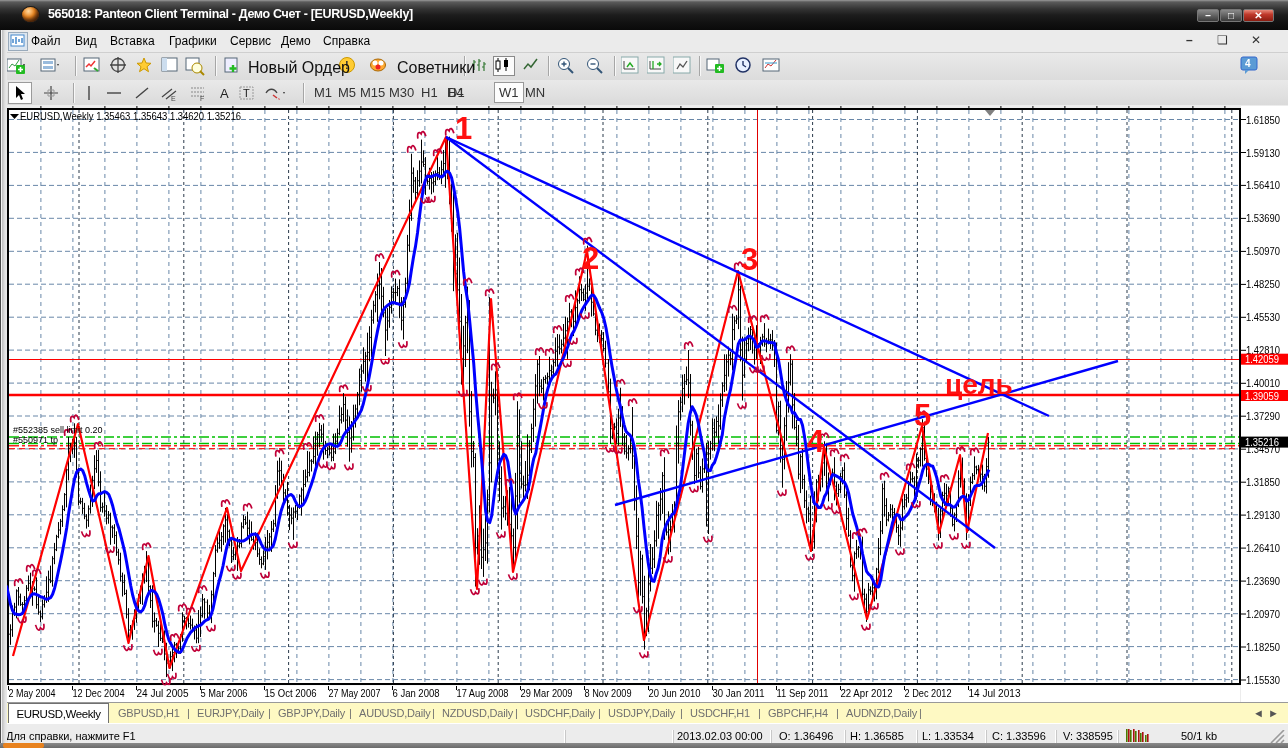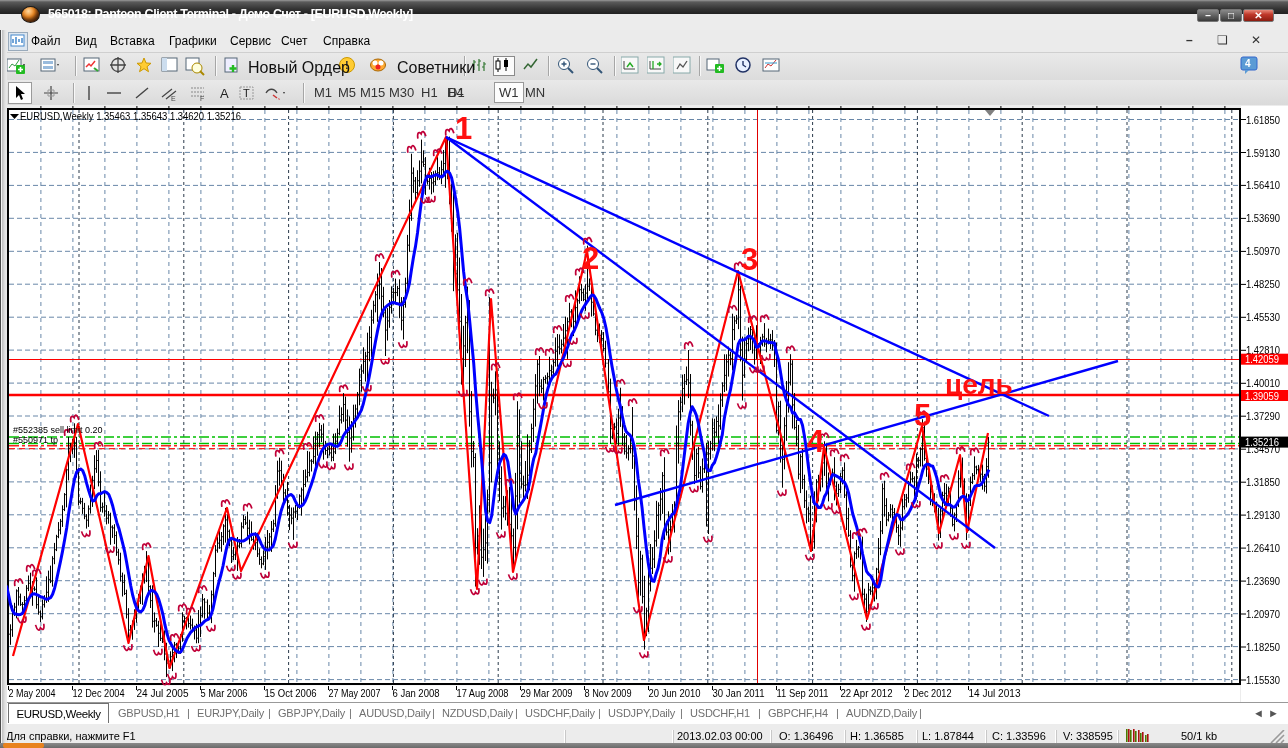--- a/index.html
+++ b/index.html
@@ -1,32 +1,32 @@
 <!DOCTYPE html>
 <html><head><meta charset="utf-8"><style>
 *{margin:0;padding:0;box-sizing:border-box}
 body{width:1288px;height:748px;position:relative;font-family:"Liberation Sans",sans-serif;background:#ececec;overflow:hidden}
 .abs{position:absolute}
-#title{left:0;top:0;width:1288px;height:14px;background:linear-gradient(180deg,#9a9a9a 0,#5a5a5a 2px,#333 9px,#1d1d1d 15px,#111 23px,#0a0a0a 100%);}
+#title{left:0;top:0;width:1288px;height:30px;background:linear-gradient(180deg,#9a9a9a 0,#5a5a5a 2px,#333 9px,#1d1d1d 15px,#111 23px,#0a0a0a 100%);}
 #title .txt{position:absolute;left:48px;top:7px;color:#fff;font-size:12.5px;font-weight:bold;letter-spacing:-0.35px}
 #mticon{position:absolute;left:21px;top:6px;width:19px;height:17px;border-radius:50%;background:radial-gradient(circle at 38% 28%,#ffd9a0,#f08820 40%,#9a4a10 70%,#3a1c04 95%);border:1px solid #1a1a1a;box-shadow:inset -2px -3px 4px rgba(0,0,0,0.55)}
 .wbtn{position:absolute;top:9px;height:13px;border:1px solid #777;border-radius:2px;background:linear-gradient(#8a8a8a,#3a3a3a)}
 #bmin{left:1197px;width:22px}
 #bmax{left:1220px;width:22px}
 #bcls{left:1243px;width:31px;background:linear-gradient(#e88a7a,#c0392b 40%,#8c1c10)}
 .wbtn span{display:block;color:#fff;font-size:10px;text-align:center;line-height:11px;font-weight:bold}
 #menub{left:0;top:30px;width:1288px;height:23px;background:#ebebeb;border-bottom:1px solid #cfcfcf}
 #menub .mi{position:absolute;top:4px;font-size:12px;color:#000}
 #micon{position:absolute;left:8px;top:2px;width:20px;height:19px;border:1px solid #9ab;background:#dce6f0}
 #tb1{left:0;top:53px;width:1288px;height:27px;background:linear-gradient(#e9e9e9,#dcdcdc)}
 #tb2{left:0;top:80px;width:1288px;height:26px;background:linear-gradient(#e9e9e9,#dadada);border-bottom:1px solid #5f5f5f}
 .tbtxt{position:absolute;font-size:16px;color:#111}
 .tf{position:absolute;top:5px;font-size:13px;color:#333}
 .vsep{position:absolute;top:3px;width:1px;height:20px;background:#a6a6a6;box-shadow:1px 0 0 #f8f8f8}
-#tabs{left:0;top:702px;width:1288px;height:21px;background:#ffffff;border-top:1px solid #999}
+#tabs{left:0;top:702px;width:1288px;height:21px;background:#fef9c3;border-top:1px solid #999}
 .tab{position:absolute;top:0px;font-size:11px;letter-spacing:-0.2px;color:#707070;padding:4px 0}
 #atab{position:absolute;left:8px;top:0px;width:101px;height:21px;background:#fff;border:1px solid #707070;border-bottom:none;font-size:11.5px;letter-spacing:-0.4px;color:#000;text-align:center;padding-top:4px}
 #status{left:0;top:723px;width:1288px;height:24px;background:#ececec;border-top:1px solid #fff}
 #status div{position:absolute;top:6px;font-size:11px;color:#000}
 #taskb{left:0;top:743px;width:1288px;height:5px;background:linear-gradient(#8a8a8a,#6a6a6a)}
 #taskb i{position:absolute;left:3px;top:0;width:41px;height:5px;background:#e8821e;border-radius:2px}
 .sep2{position:absolute;top:4px;width:1px;height:15px;background:#c8c8c8;box-shadow:-1px 0 0 #fff}
 </style></head><body>
 <div class="abs" id="title">
     <div id="mticon"></div>
@@ -44,21 +44,21 @@
 <div class="abs" id="menub">
     <div id="micon"><svg width="18" height="17">
         <rect x="2" y="2" width="13" height="11" fill="#fff" stroke="#48c"></rect>
         <path d="M4 10V6M7 11V4M10 9V6M13 10V5" stroke="#48c" stroke-width="1.5"></path>
       </svg></div>
 <div class="mi" style="left:31px">Файл</div>
 <div class="mi" style="left:75px">Вид</div>
 <div class="mi" style="left:110px">Вставка</div>
 <div class="mi" style="left:169px">Графики</div>
 <div class="mi" style="left:230px">Сервис</div>
-<div class="mi" style="left:281px">Счет</div>
+<div class="mi" style="left:281px">Демо</div>
 <div class="mi" style="left:323px">Справка</div>
     <div class="mi" style="left:1186px;top:3px;color:#333;font-weight:bold">–</div>
     <div class="mi" style="left:1217px;top:3px;color:#333">❏</div>
     <div class="mi" style="left:1251px;top:3px;color:#333">✕</div>
   </div>
 <div class="abs" id="tb1">
     <svg class="abs" style="left:6px;top:3px" width="20" height="20" xmlns="http://www.w3.org/2000/svg">
       <rect x="1" y="3" width="14" height="12" fill="#fff" stroke="#567"></rect>
       <path d="M3 12l3-4 3 2 4-6" stroke="#394" fill="none"></path>
       <rect x="10" y="9" width="9" height="9" fill="#2b2" rx="1"></rect>
@@ -452,21 +452,21 @@
 <div class="abs" id="status">
 <div style="left:6px">Для справки, нажмите F1</div>
 <div class="sep2" style="left:565px"></div>
 <div class="sep2" style="left:673px"></div>
 <div style="left:677px">2013.02.03 00:00</div>
 <div class="sep2" style="left:771px"></div>
 <div style="left:779px">O: 1.36496</div>
 <div class="sep2" style="left:845px"></div>
 <div style="left:850px">H: 1.36585</div>
 <div class="sep2" style="left:917px"></div>
-<div style="left:922px">L: 1.87844</div>
+<div style="left:922px">L: 1.33534</div>
 <div class="sep2" style="left:986px"></div>
 <div style="left:992px">C: 1.33596</div>
 <div class="sep2" style="left:1056px"></div>
 <div style="left:1063px">V: 338595</div>
 <div class="sep2" style="left:1118px"></div>
 <svg class="abs" style="left:1126px;top:4px" width="26" height="16" xmlns="http://www.w3.org/2000/svg">
       <g>
         <rect x="0" y="1" width="1.6" height="13" fill="#4a7a00"></rect>
         <rect x="2" y="1" width="1.6" height="13" fill="#aa1111"></rect>
         <rect x="4" y="2" width="1.6" height="12" fill="#4a7a00"></rect>

